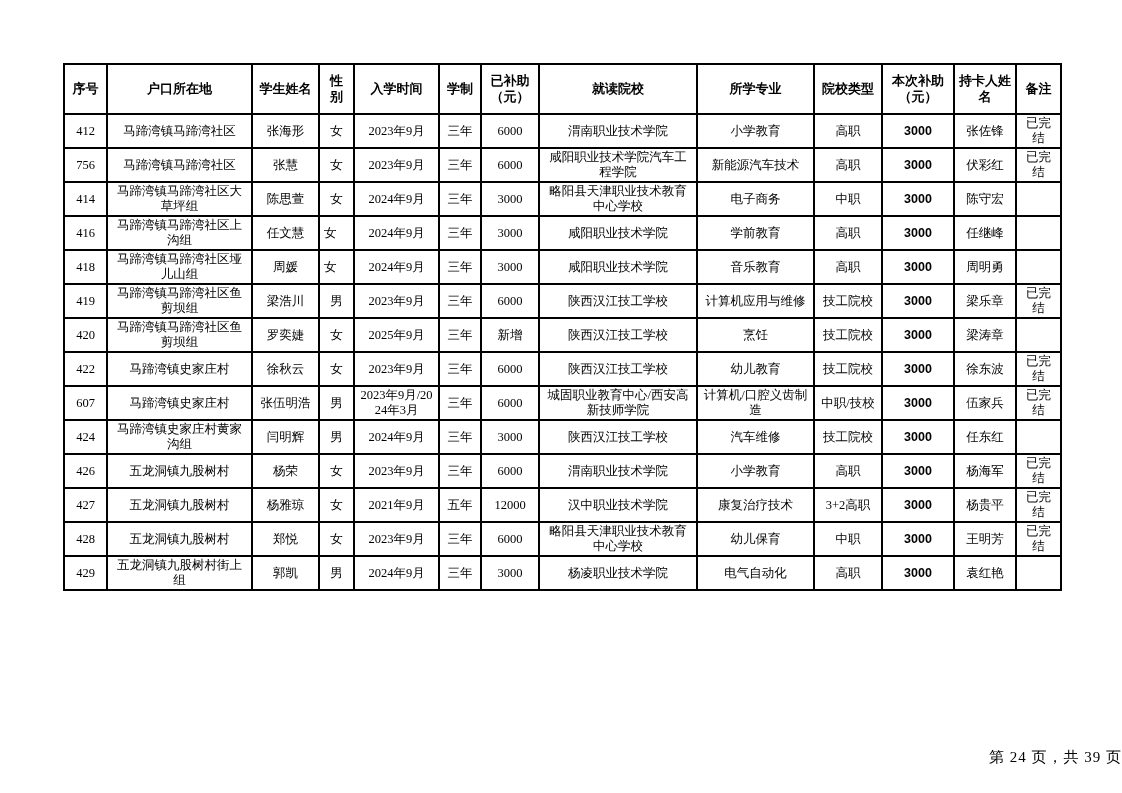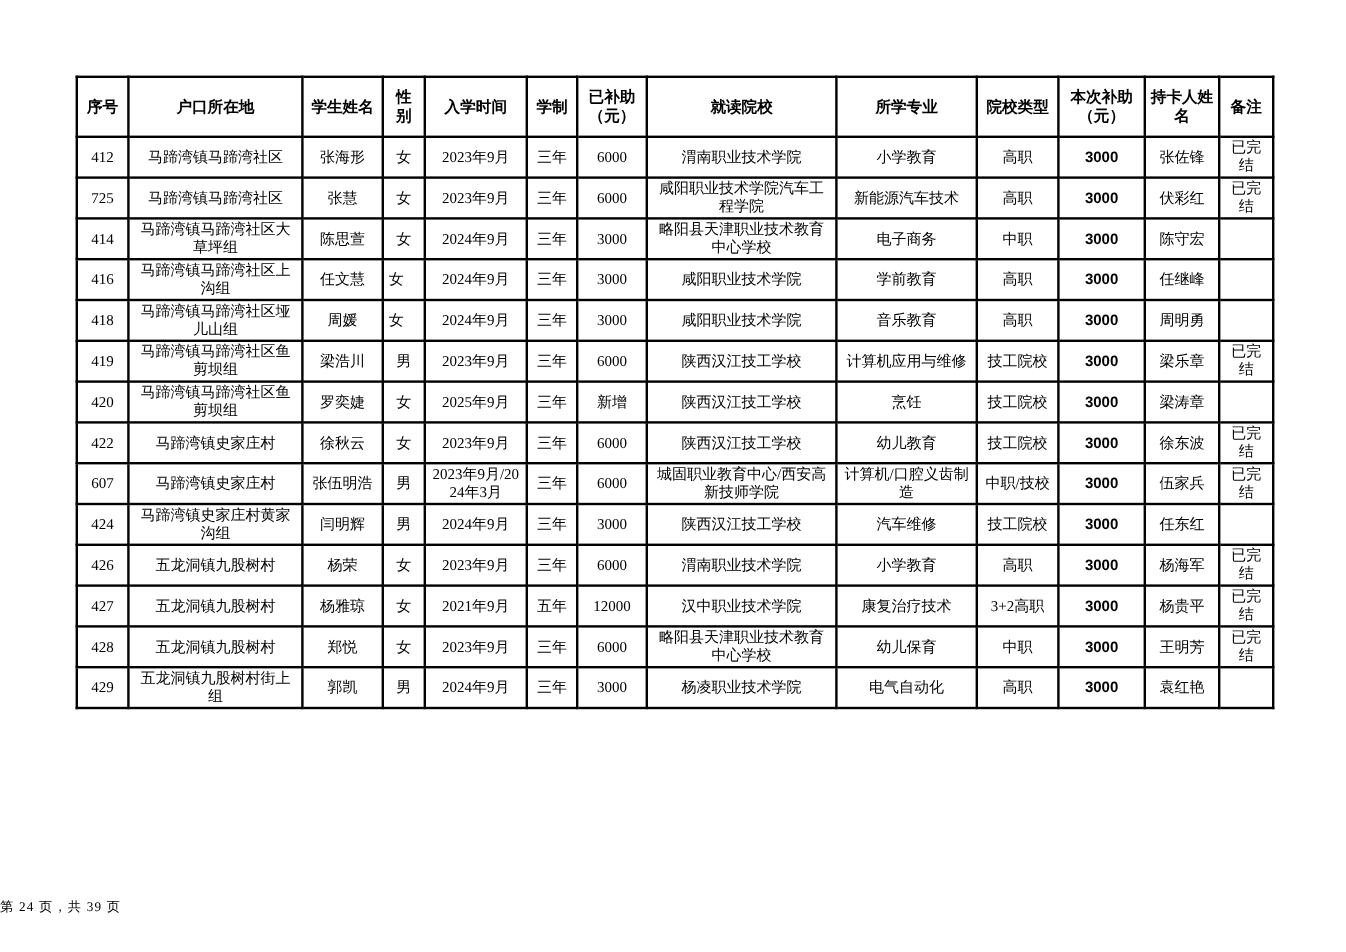--- a/index.html
+++ b/index.html
@@ -52,22 +52,22 @@
   td.col-current {
     font-family: "Liberation Sans", "DejaVu Sans", sans-serif;
     font-weight: bold;
     font-size: 15px;
   }
   .footer {
     position: absolute;
     top: 748px;
     left: 0;
     width: 100%;
-    text-align: left;
-    font-size: 11px;
+    text-align: right;
+    font-size: 15px;
     letter-spacing: 1px;
   }
 </style>
 </head>
 <body>
 
 <div class="page">
 
   <table class="subsidy">
     <colgroup>
@@ -112,21 +112,21 @@
           <td class="col-duration">三年</td>
           <td class="col-subsidized">6000</td>
           <td class="col-school">渭南职业技术学院</td>
           <td class="col-major">小学教育</td>
           <td class="col-school_type">高职</td>
           <td class="col-current">3000</td>
           <td class="col-cardholder">张佐锋</td>
           <td class="col-remark">已完结</td>
         </tr>
         <tr>
-          <td class="col-seq">725</td>
+          <td class="col-seq">756</td>
           <td class="col-residence">马蹄湾镇马蹄湾社区</td>
           <td class="col-name">张慧</td>
           <td class="col-gender">女</td>
           <td class="col-enroll">2023年9月</td>
           <td class="col-duration">三年</td>
           <td class="col-subsidized">6000</td>
           <td class="col-school">咸阳职业技术学院汽车工程学院</td>
           <td class="col-major">新能源汽车技术</td>
           <td class="col-school_type">高职</td>
           <td class="col-current">3000</td>

